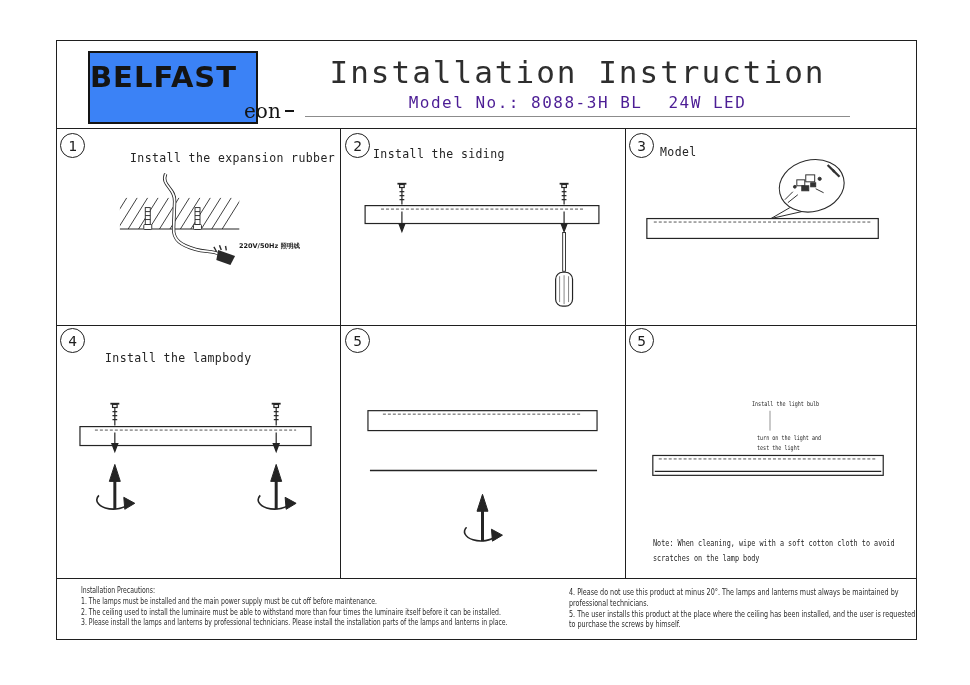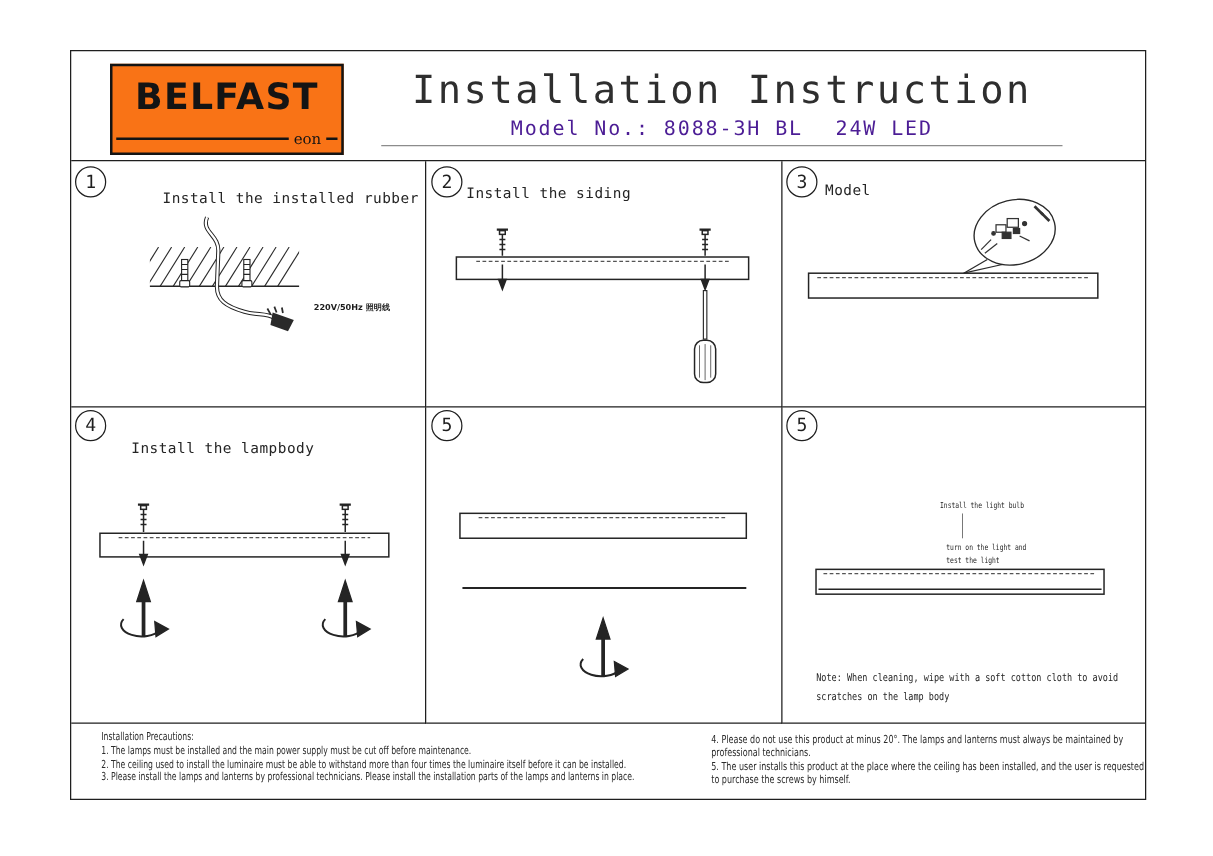--- a/index.html
+++ b/index.html
@@ -13,40 +13,40 @@
     border:1.6px solid #1f1f1f;box-sizing:border-box;
     display:grid;grid-template-columns:284px 285px 1fr;
     grid-template-rows:88px 197px 253px 1fr;
   }
   .hd{grid-column:1/4;position:relative;border-bottom:1.4px solid #1f1f1f;}
   .panel{position:relative;border-right:1.4px solid #1f1f1f;border-bottom:1.4px solid #1f1f1f;overflow:hidden;}
   .pc3{border-right:none;}
   .ft{grid-column:1/4;position:relative;}
 
   
-  .logo{position:absolute;left:31px;top:10px;width:187px;height:73px;border:2.4px solid #141414;
-        box-sizing:border-box;display:flex;flex-direction:column;background:#f97316;}
+  .logo{position:absolute;left:31px;top:10px;width:170px;height:73px;border:2.4px solid #141414;
+        box-sizing:border-box;display:flex;flex-direction:row;background:#3b82f6;}
   .logo-main{font-family:"DejaVu Sans",sans-serif;font-weight:bold;font-size:29px;line-height:30px;
              letter-spacing:1px;text-align:center;margin-top:9px;color:#141414;}
   .logo-bottom{display:flex;align-items:center;margin-top:auto;margin-bottom:3px;padding:0 3px;gap:4px;}
   .logo-rule{flex:1;border-top:2.2px solid #141414;}
-  .logo-sub{font-family:"DejaVu Serif",serif;font-size:12px;line-height:16px;color:#141414;}
+  .logo-sub{font-family:"DejaVu Serif",serif;font-size:20px;line-height:16px;color:#141414;}
   .logo-dash{width:9px;border-top:2.2px solid #141414;}
   .hd-title{position:absolute;left:248px;width:545px;top:13px;text-align:center;
             font-size:31px;letter-spacing:2px;color:#2e2e2e;white-space:nowrap;}
   .hd-model{position:absolute;left:248px;width:545px;top:52px;padding-bottom:4px;
             border-bottom:1.6px solid #8c8c8c;display:flex;justify-content:center;gap:26px;
             font-size:16px;letter-spacing:1.5px;color:#4c1d95;white-space:nowrap;}
 
   
   .pnum{position:absolute;width:23px;height:23px;border:1.3px solid #1f1f1f;border-radius:50%;
         display:flex;align-items:center;justify-content:center;font-size:14.5px;color:#1f1f1f;background:#fff;z-index:2;}
   .ptitle{position:absolute;font-size:11.5px;letter-spacing:0.4px;white-space:nowrap;color:#242424;z-index:2;}
   .draw{position:absolute;left:0;top:0;width:100%;height:100%;z-index:1;}
-  .wire-label{position:absolute;left:194px;top:113px;font-family:"DejaVu Sans",sans-serif;
+  .wire-label{position:absolute;left:182px;top:113px;font-family:"DejaVu Sans",sans-serif;
               font-weight:bold;font-size:6.5px;white-space:nowrap;color:#1c1c1c;z-index:2;}
   .cad6{position:absolute;font:6.5px/8px "DejaVu Sans Mono",monospace;transform:scaleX(0.78);
         transform-origin:left top;white-space:nowrap;color:#242424;z-index:2;}
   .cad8{position:absolute;font:8.5px/15px "DejaVu Sans Mono",monospace;transform:scaleX(0.80);
         transform-origin:left top;white-space:nowrap;color:#242424;z-index:2;}
 
   
   .ft-txt{position:absolute;font-family:"DejaVu Sans",sans-serif;font-size:8.8px;line-height:10.8px;
           color:#2b2b2b;transform-origin:left top;}
   .ft-left{left:24px;top:6px;width:660px;transform:scaleX(0.70);}
@@ -69,21 +69,21 @@
     </div>
     <div class="hd-title">Installation Instruction</div>
     <div class="hd-model">
       <span>Model No.: 8088-3H BL</span>
       <span>24W LED</span>
     </div>
   </div>
 
   <div class="panel">
     <div class="pnum" style="left:3px;top:4px;">1</div>
-    <div class="ptitle" style="left:73px;top:22px;">Install the installed rubber</div>
+    <div class="ptitle" style="left:73px;top:22px;">Install the expansion rubber</div>
     <svg class="draw" viewBox="0 0 284 197">
       <defs>
           <clipPath id="hatchClip">
             <rect x="63" y="69" width="120" height="31.5"></rect>
           </clipPath>
         </defs>
       <g clip-path="url(#hatchClip)" stroke="#2a2a2a" stroke-width="0.9">
         <line x1="50" y1="101" x2="70" y2="69"></line>
           <line x1="60.5" y1="101" x2="80.5" y2="69"></line>
         <line x1="71" y1="101" x2="91" y2="69"></line>

